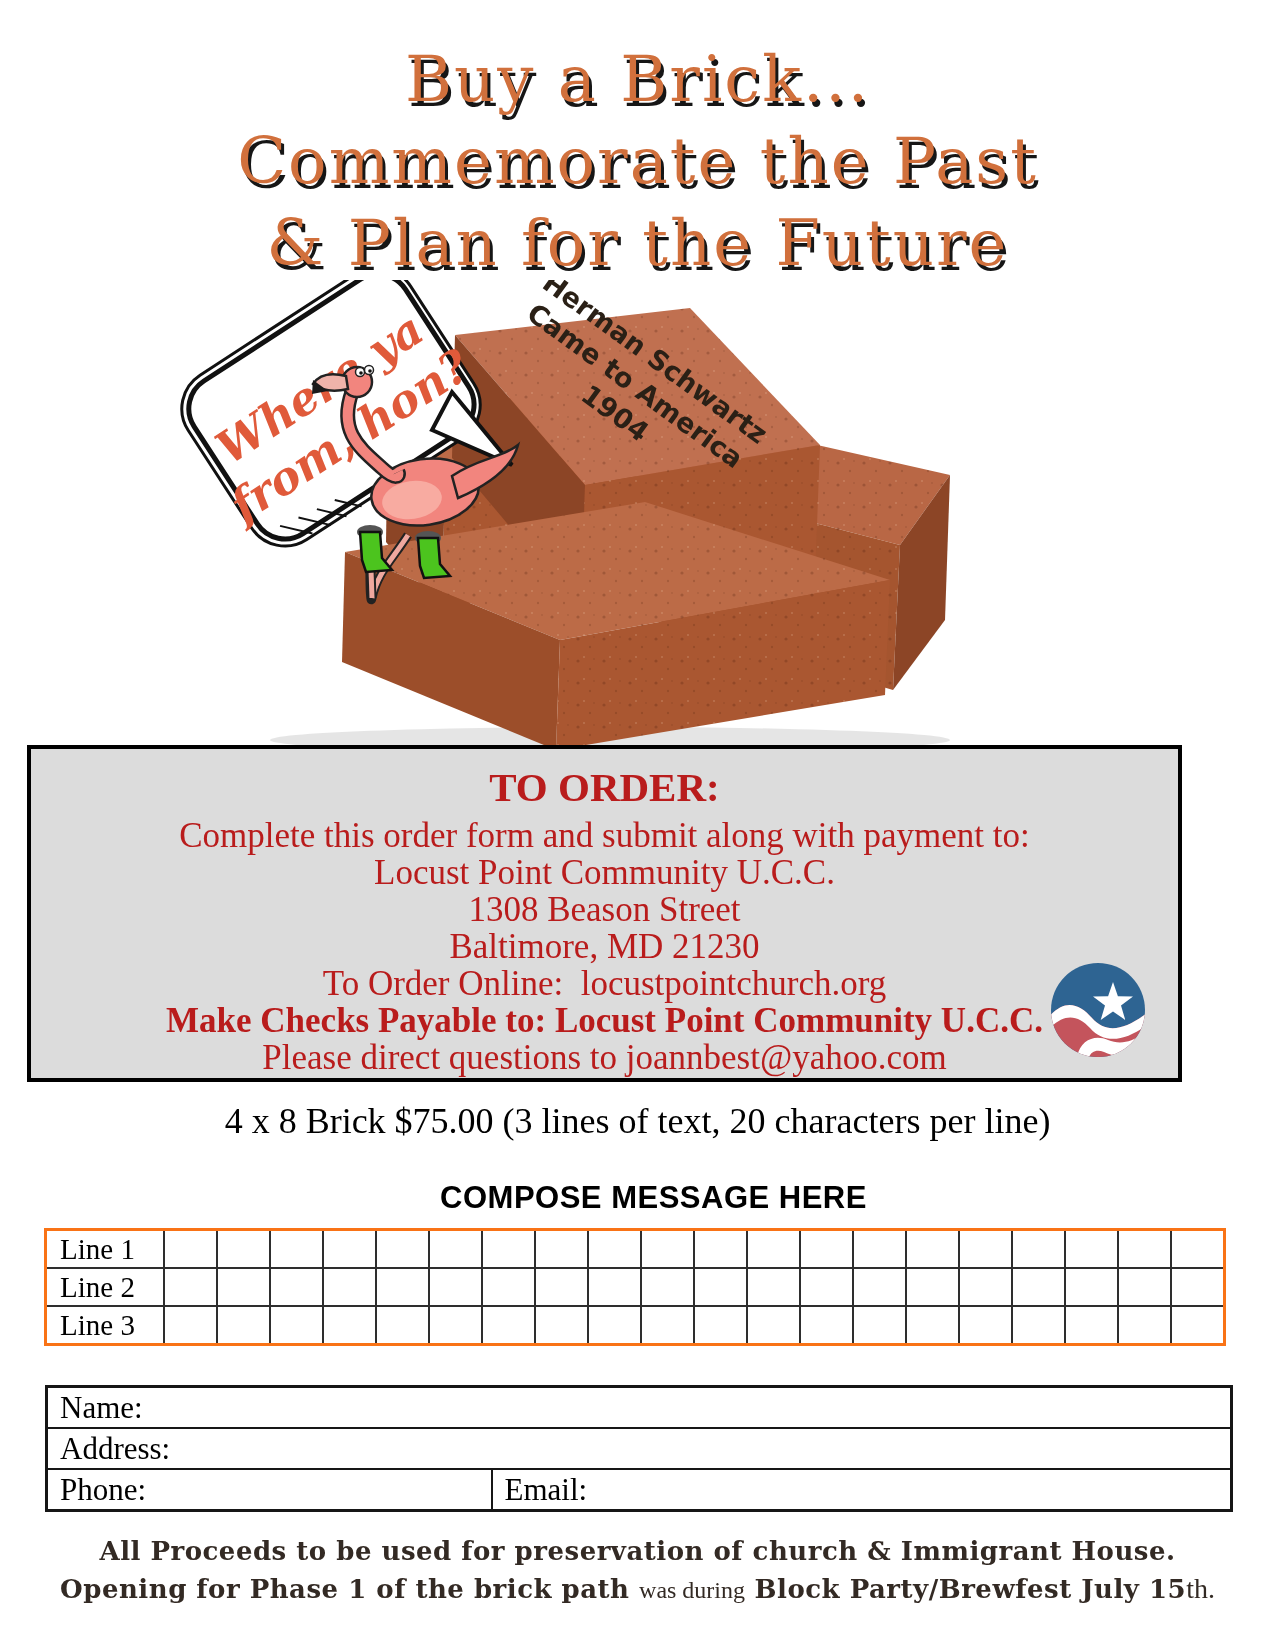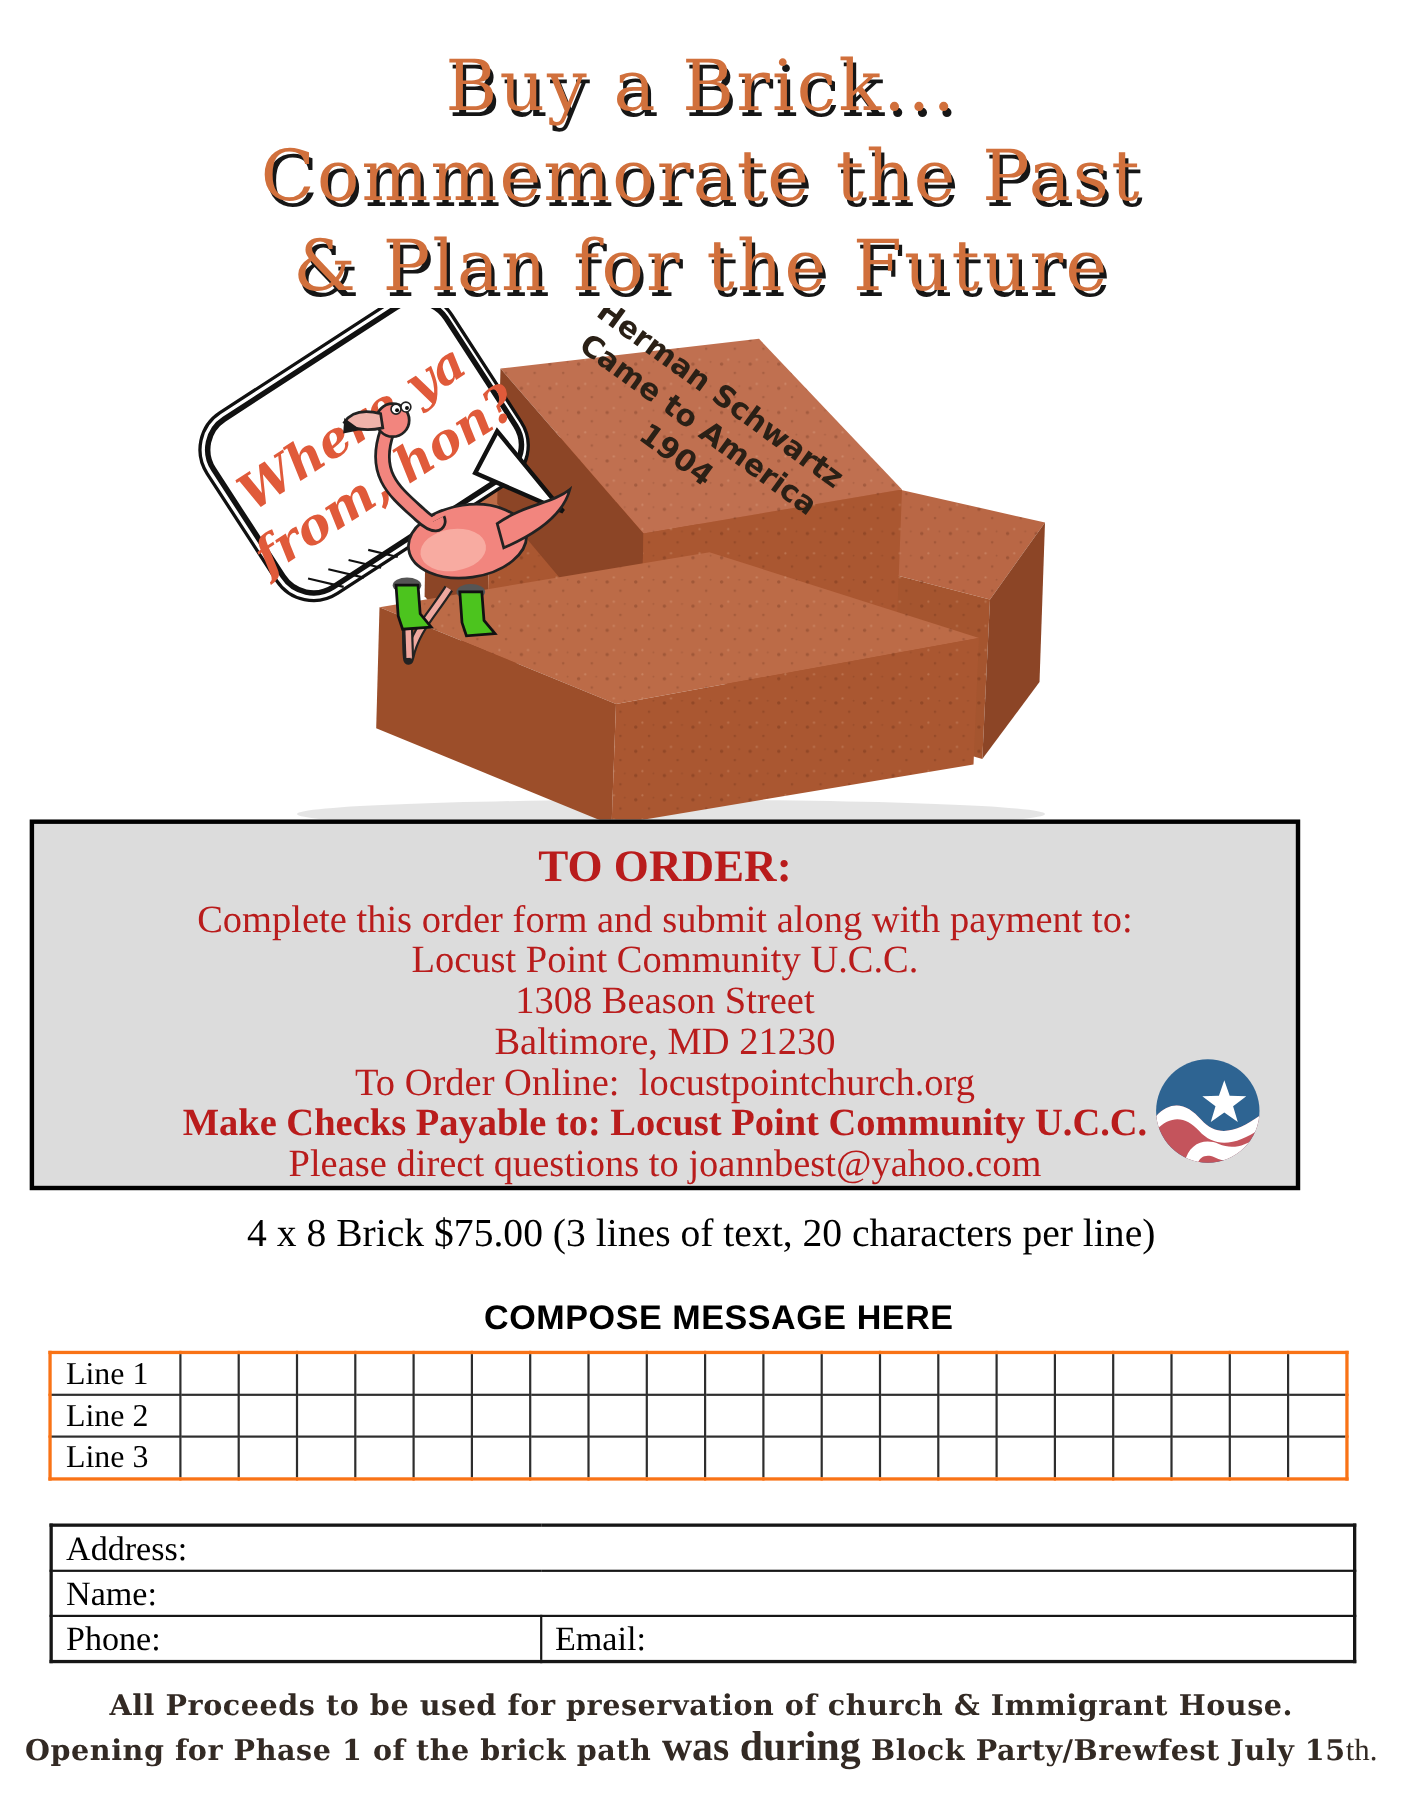--- a/index.html
+++ b/index.html
@@ -62,21 +62,21 @@
     font-size:31px;vertical-align:middle;background:#fff;
   }
   
   .footer{
     position:absolute;top:1533px;left:0;width:100%;text-align:center;
     font-family:"DejaVu Serif", serif;font-weight:bold;
     font-size:26px;line-height:37px;color:#332a24;letter-spacing:0.5px;
   }
   .footer .seg{white-space:pre-wrap;}
   .footer .alt-font{
-    font-family:"Liberation Serif", serif;font-weight:bold;font-size:38px;letter-spacing:0;
+    font-family:"Liberation Serif", serif;font-weight:normal;font-size:24px;letter-spacing:0;
   }
   .footer .suffix{
     font-family:"Liberation Serif", serif;font-weight:normal;font-size:28px;letter-spacing:0;
   }
 </style>
 </head>
 <body>
 
 <div class="title">
   <div>Buy a Brick...</div>
@@ -290,26 +290,26 @@
 </table>
 
 <table class="contact-table">
   <colgroup>
       <col style="width:445px">
       <col style="width:740px">
     </colgroup>
   <tbody>
     <tr>
       <td colspan="2">
-        <span>Address:</span>
+        <span>Name:</span>
       </td>
     </tr>
     <tr>
       <td colspan="2">
-        <span>Name:</span>
+        <span>Address:</span>
       </td>
     </tr>
     <tr>
       <td>
         <span>Phone:</span>
       </td>
       <td>
         <span>Email:</span>
       </td>
     </tr>

